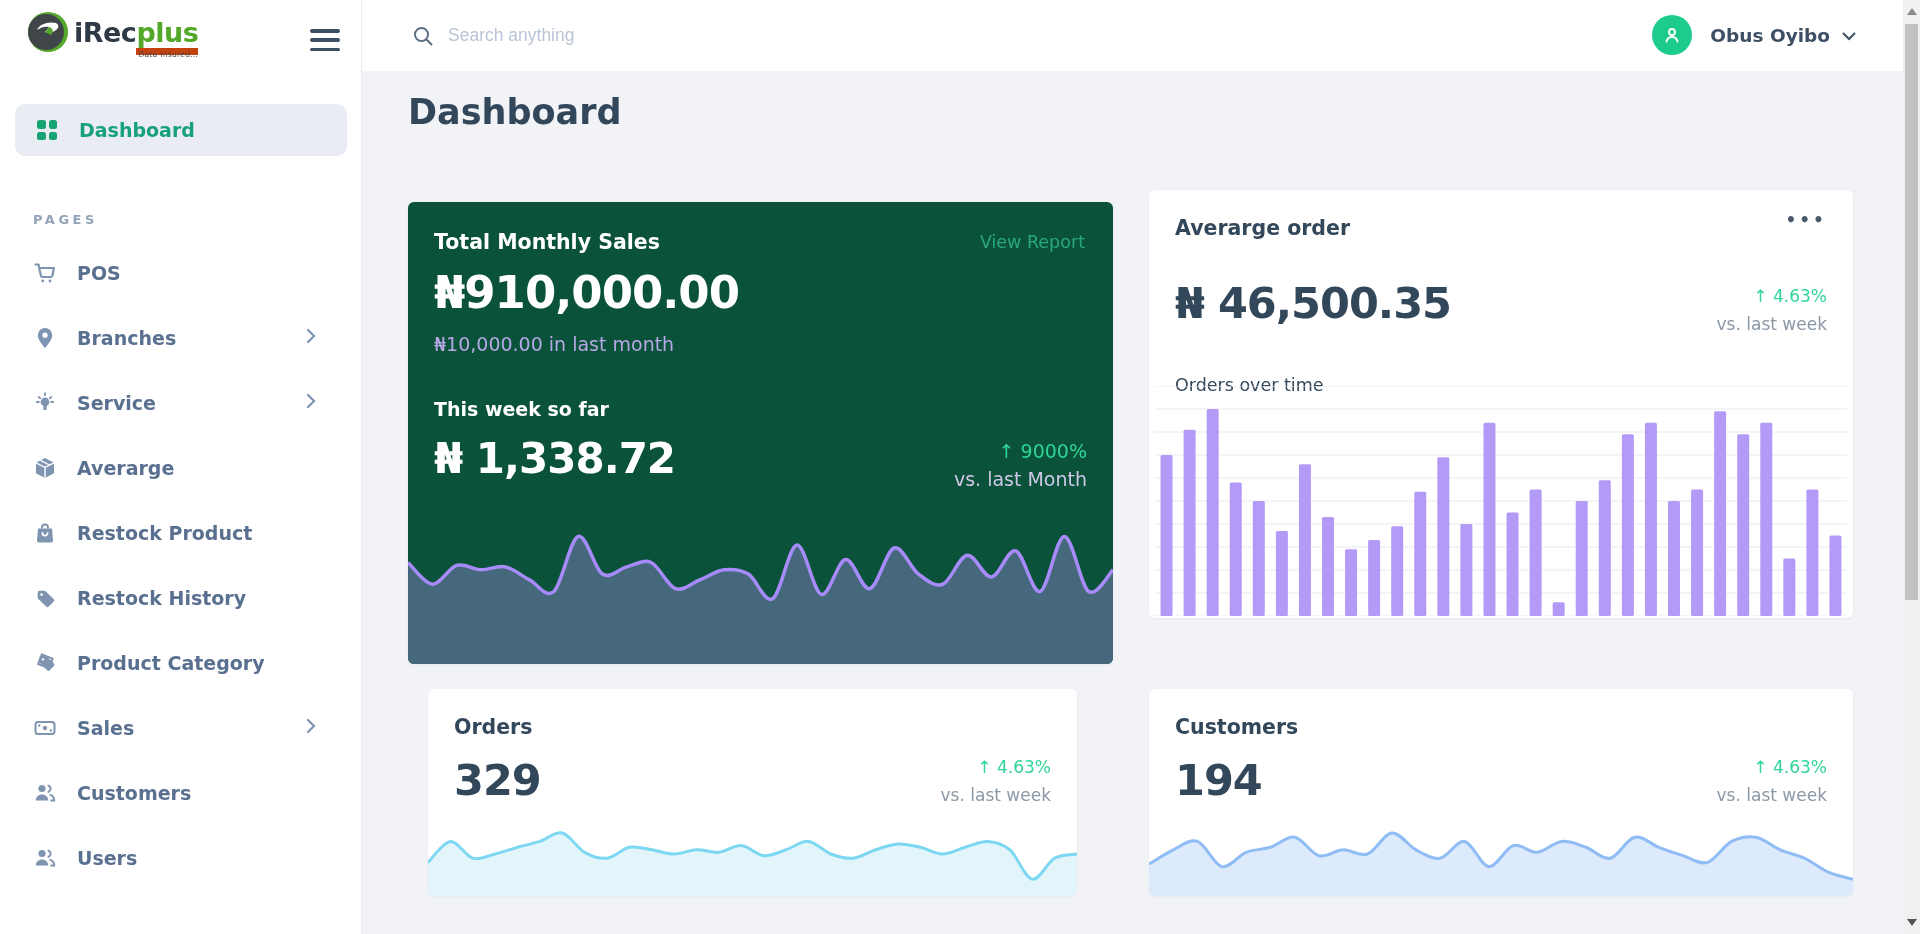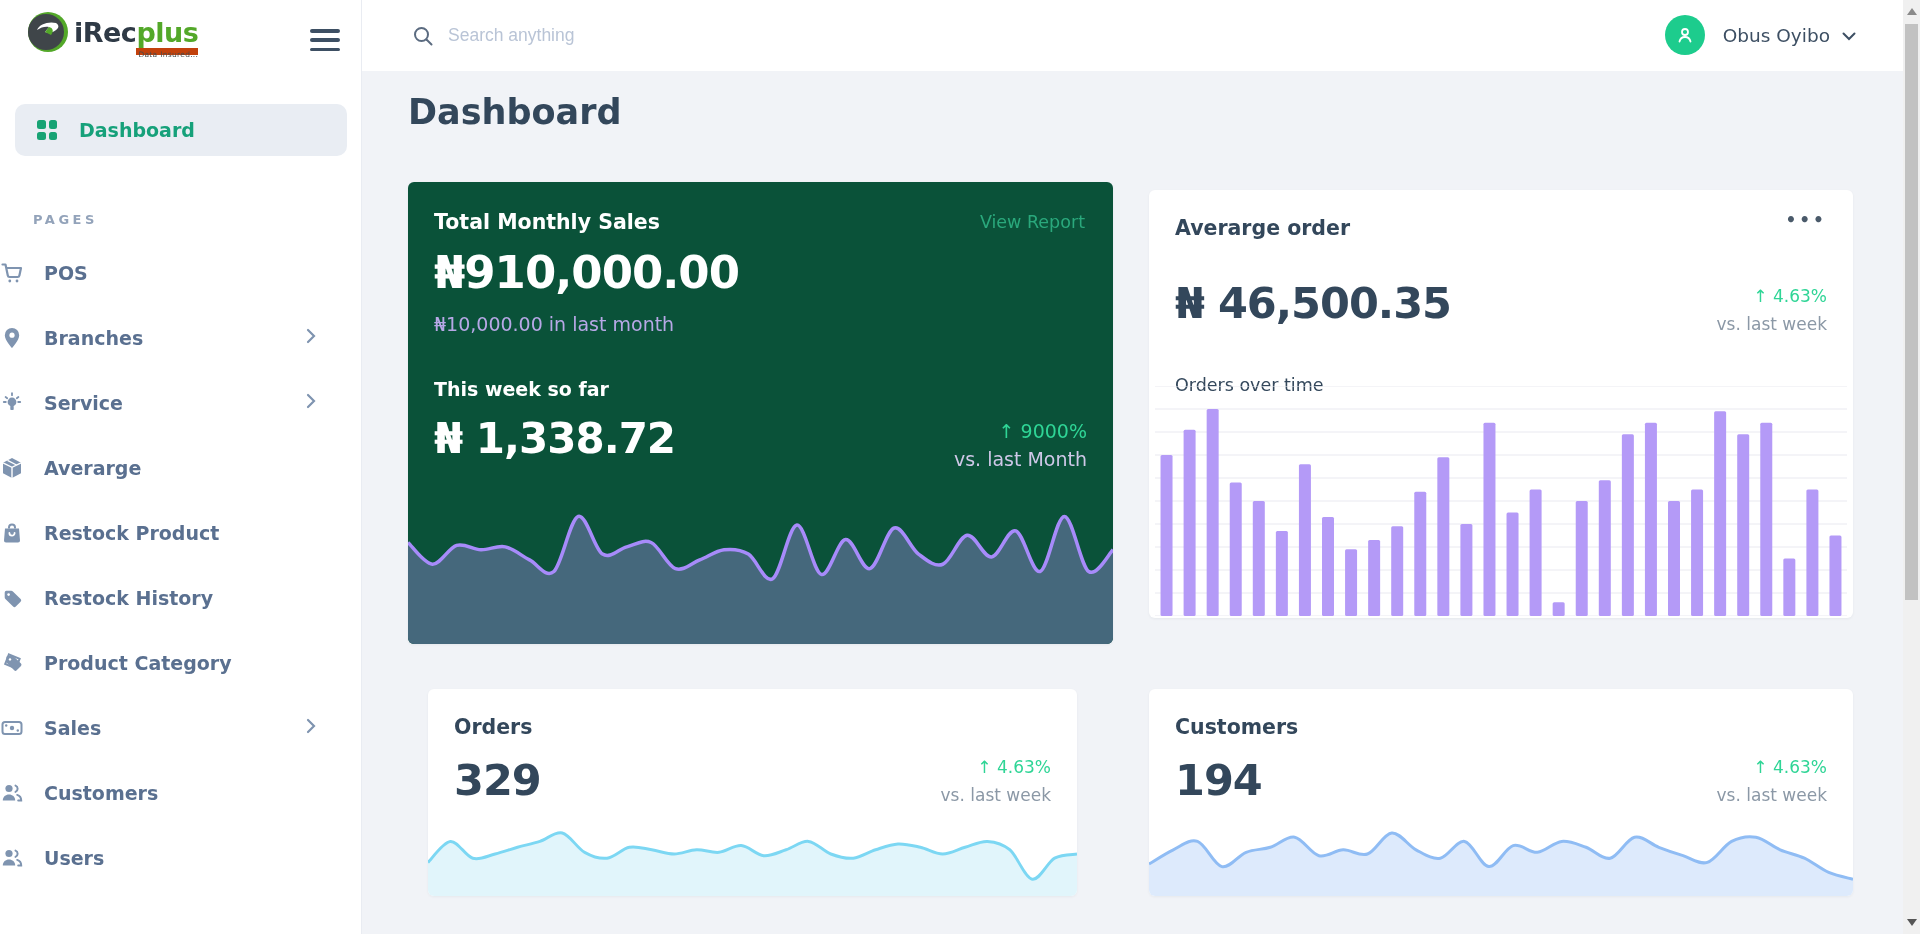--- a/index.html
+++ b/index.html
@@ -30,46 +30,46 @@
   .active-item { position:absolute; left:15px; top:104px; width:332px; height:52px;
     background:#E9EDF3; border-radius:10px; display:flex; align-items:center;
     padding-left:20px; cursor:pointer; }
   .active-item .label { margin-left:20px; font-size:19px; font-weight:bold; color:#16A17A; }
 
   .section-label { position:absolute; left:33px; top:212px; font-size:13px;
     font-weight:bold; letter-spacing:3.5px; color:#93A3BA; }
 
   .nav { position:absolute; left:0; top:240px; width:362px; }
   .nav-item { position:relative; height:65px; display:flex; align-items:center;
-    cursor:pointer; }
+    padding-left:33px; cursor:pointer; }
   .nav-item .label { margin-left:20px; font-size:19px; font-weight:bold; color:#5A7090; }
   .nav-item .chev { position:absolute; left:306px; top:50%; transform:translateY(-50%); }
   .icon24 { width:24px; height:24px; flex:0 0 24px; }
 
   
   .topbar { position:absolute; left:362px; top:0; width:1541px; height:91px; background:#fff; }
   .search-icon { position:absolute; left:50px; top:25px; }
   .search-input { position:absolute; left:86px; top:18px; width:420px; height:34px;
     border:none; outline:none; font-size:17.5px; color:#33475B; background:transparent; }
   .search-input::placeholder { color:#B9C4D6; }
   .user-menu { position:absolute; right:47px; top:13px; height:44px; display:flex;
     align-items:center; cursor:pointer; }
   .avatar { width:40px; height:40px; border-radius:50%; background:#1DCC8D;
     display:flex; align-items:center; justify-content:center; }
-  .user-name { margin-left:18px; margin-right:12px; font-size:18.5px; font-weight:normal; color:#3D4F63; }
+  .user-name { margin-left:18px; margin-right:12px; font-size:18.5px; font-weight:bold; color:#3D4F63; }
 
   
   .content-bg { position:absolute; left:362px; top:71px; width:1541px; height:863px;
     background:#F1F3F7; }
   .page-title { position:absolute; left:408px; top:92px; font-size:35px; font-weight:bold;
     color:#33475B; }
 
   .card { position:absolute; border-radius:6px; background:#fff;
     box-shadow:0 1px 3px rgba(20,30,55,0.05); overflow:hidden; }
-  .card-sales     { left:408px;  top:182px; width:705px; height:462px; background:#0A5239; }
+  .card-sales     { left:408px;  top:202px; width:705px; height:462px; background:#0A5239; }
   .card-avg       { left:1149px; top:190px; width:704px; height:428px; }
   .card-orders    { left:428px;  top:689px; width:649px; height:207px; }
   .card-customers { left:1149px; top:689px; width:704px; height:207px; }
 
   
   .cs-title { position:absolute; left:26px; top:28px; font-size:20.5px; font-weight:bold; color:#fff; }
   .cs-link  { position:absolute; right:28px; top:30px; font-size:17.5px; color:#2AA87C; cursor:pointer; }
   .cs-value { position:absolute; left:26px; top:64px; font-size:45px; font-weight:bold; color:#fff; letter-spacing:-1px; }
   .cs-sub   { position:absolute; left:26px; top:131px; font-size:19px; color:#B7A8E6; }
   .cs-week-label { position:absolute; left:26px; top:196px; font-size:19px; font-weight:bold; color:#fff; }

